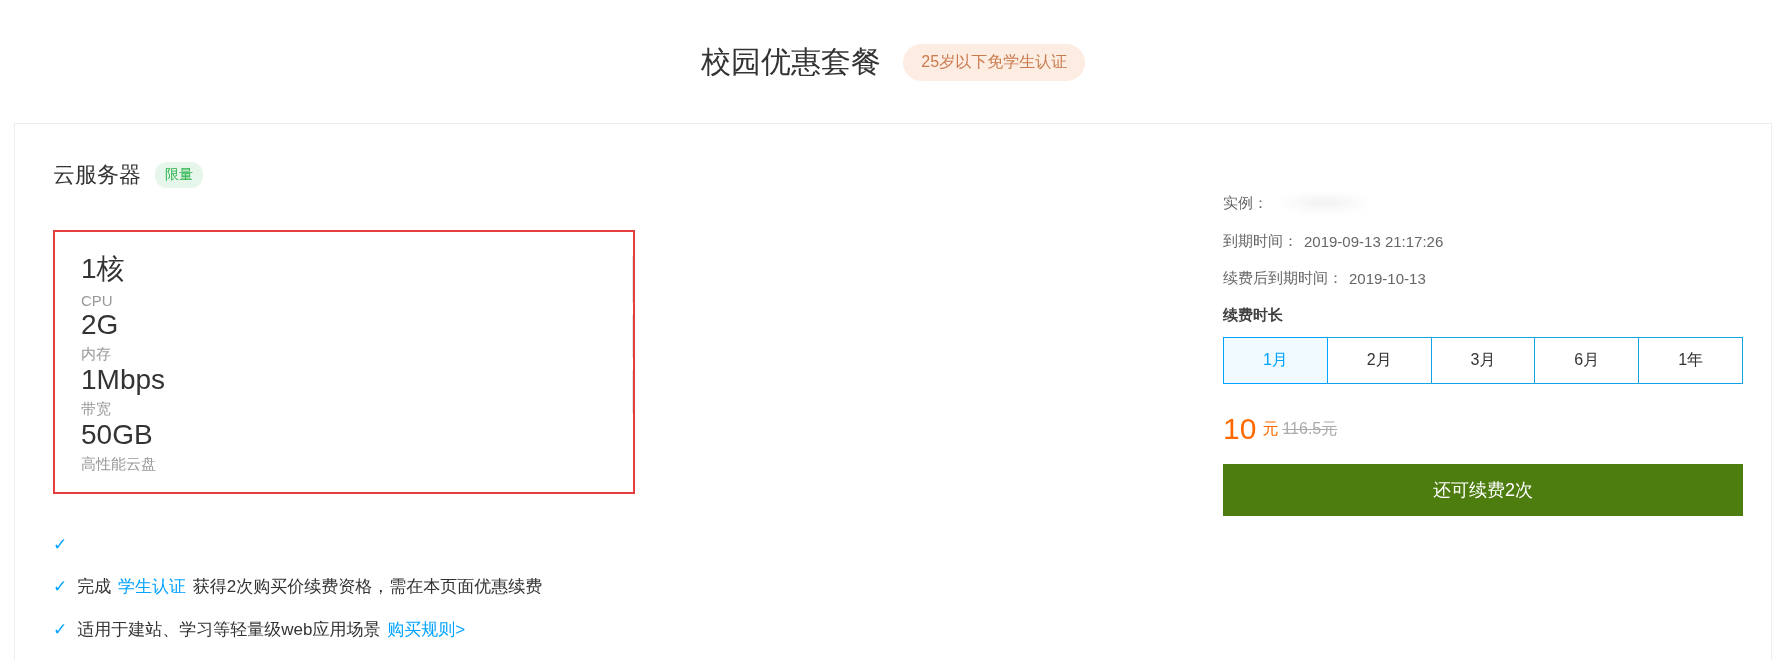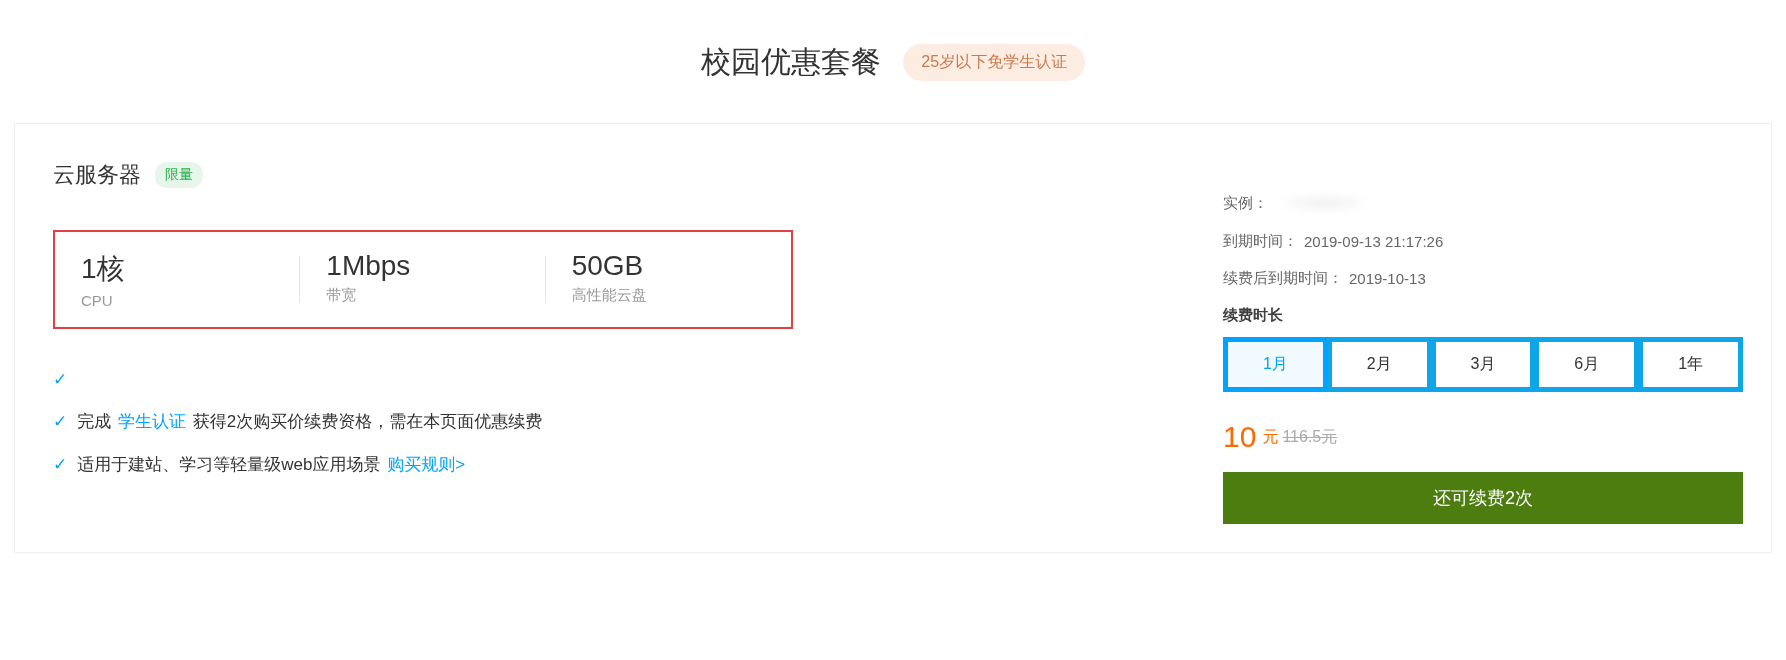--- a/index.html
+++ b/index.html
@@ -64,21 +64,22 @@
       font-size: 14px;
       padding: 4px 10px;
       border-radius: 12px;
     }
 
     .spec-box {
       border: 2px solid #e53e3e;
       display: flex;
       padding: 18px 0;
       margin-bottom: 40px;
-      width: 740px;
+      width: 582px;
+      flex-direction: column;
     }
     .spec-item {
       flex: 1;
       padding: 0 26px;
       position: relative;
     }
     .spec-item:not(:last-child)::after {
       content: "";
       position: absolute;
       right: 0;
@@ -150,21 +151,21 @@
       display: flex;
       gap: 0;
       margin-bottom: 28px;
     }
     .duration-btn {
       flex: 1;
       text-align: center;
       padding: 12px 0;
       font-size: 16px;
       color: #333;
-      border: 5px solid #0ea5e9;
+      border: 1px solid #0ea5e9;
       background: #fff;
       cursor: pointer;
       margin-left: -1px;
     }
     .duration-btn:first-child { margin-left: 0; }
     .duration-btn.selected {
       border-color: #00a3ff;
       color: #00a3ff;
       background: #f0faff;
       position: relative;
@@ -215,20 +216,24 @@
   <div class="card-left">
     <div class="product-header">
       <span class="product-name">云服务器</span>
       <span class="limited-badge">限量</span>
     </div>
 
     <div class="spec-box">
       <div class="spec-item">
         <div class="spec-value">1核</div>
         <div class="spec-label">CPU</div>
+      </div>
+      <div class="spec-item">
+        <div class="spec-value">2G</div>
+        <div class="spec-label">内存</div>
       </div>
       <div class="spec-item">
         <div class="spec-value">1Mbps</div>
         <div class="spec-label">带宽</div>
       </div>
       <div class="spec-item">
         <div class="spec-value">50GB</div>
         <div class="spec-label">高性能云盘</div>
       </div>
     </div>

